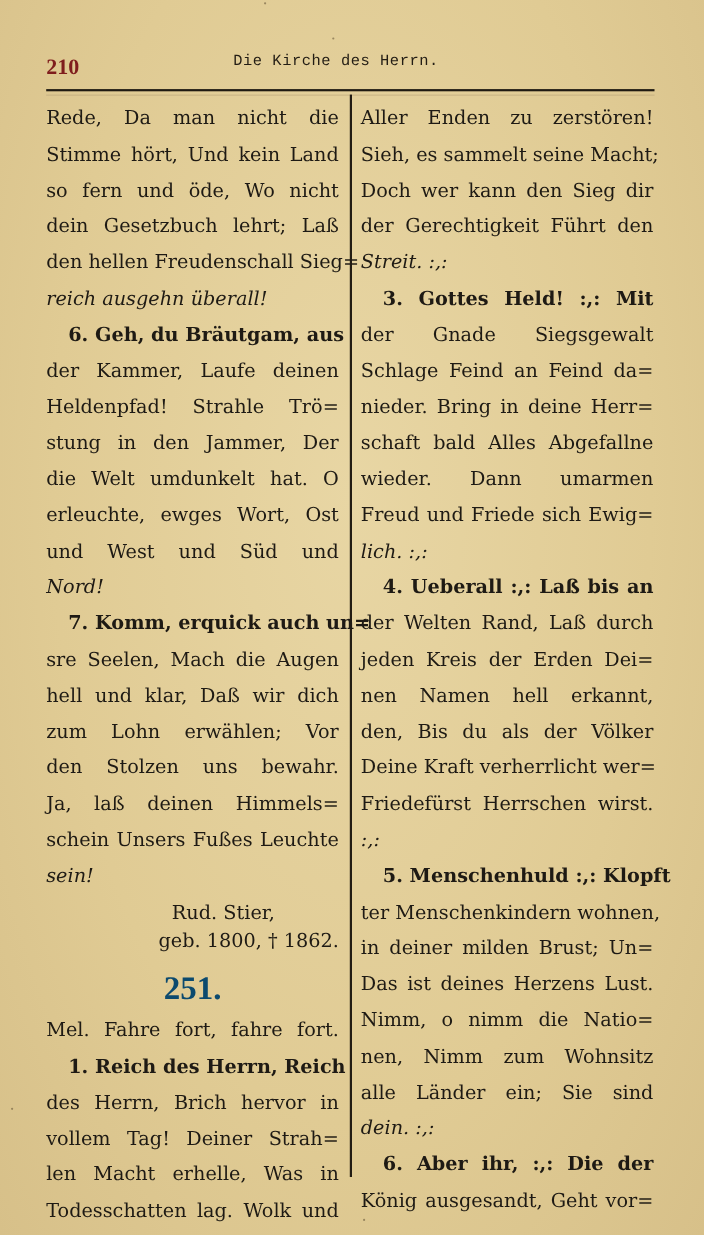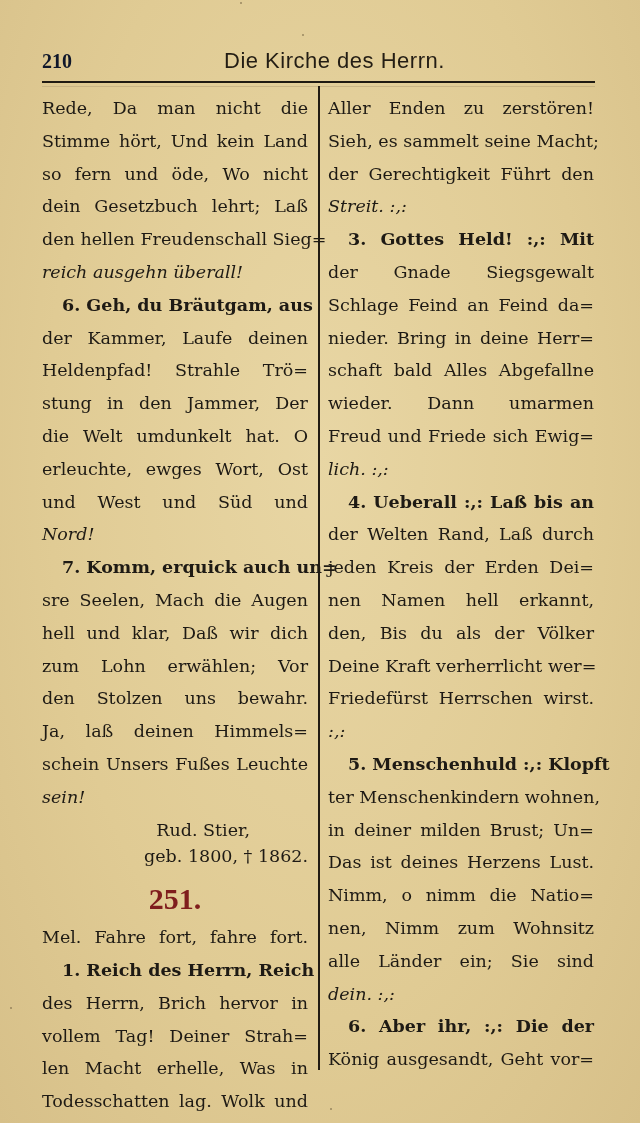--- a/index.html
+++ b/index.html
@@ -10,25 +10,25 @@
       font-family: "DejaVu Serif", serif;
       color: #1e1a14;
       position: relative;
     }
     .page { position: absolute; left: 0; top: 0; width: 640px; height: 1123px; }
     .header {
       position: absolute; left: 42px; top: 48px; width: 553px; height: 28px;
     }
     .page-number {
       position: absolute; left: 0; top: 2px;
-      font-family: "Liberation Serif", serif; font-size: 20px; font-weight: bold; color: #0f172a;
+      font-family: "Liberation Serif", serif; font-size: 20px; font-weight: bold; color: #7f1d1d;
     }
     .running-title {
       position: absolute; left: 170px; top: 0px;
-      font-family: Liberation Sans, sans-serif; font-size: 22px; color: #231d14; letter-spacing: 0.5px; margin-left: 12px;
+      font-family: Liberation Mono, monospace; font-size: 14px; color: #231d14; letter-spacing: 0.5px;
     }
     .rule {
       position: absolute; left: 42px; top: 81px; width: 553px; height: 2px; background: #1f1a12;
     }
     .rule-shadow {
       position: absolute; left: 42px; top: 86px; width: 553px; height: 1px; background: #b9a57a; opacity: .6;
     }
     .col-divider {
       position: absolute; left: 318px; top: 86px; width: 2px; height: 984px; background: #221c13;
     }
@@ -41,21 +41,21 @@
       height: 32.8px; line-height: 32.8px;
       font-size: 17.5px; white-space: nowrap;
       text-align: justify; text-align-last: justify;
       font-family: "DejaVu Serif", serif; color: #1e1a14;
     }
     .line.last { text-align-last: left; font-style: italic; }
     .line.indent { padding-left: 20px; font-weight: bold; }
     .line.right { text-align: right; text-align-last: right; }
     .hymn-number {
       height: 44px; line-height: 44px; text-align: center;
-      font-family: "Liberation Serif", serif; font-weight: bold; font-size: 30px; color: #7f1d1d;
+      font-family: "Liberation Serif", serif; font-weight: bold; font-size: 30px; color: #0c4a6e;
       margin-top: 4px;
     }
     .speck { position: absolute; width: 2px; height: 2px; background: #7a6a48; border-radius: 50%; opacity: .7; }
   </style>
 </head>
 <body>
 
 <div class="page">
 
   <div class="header">
@@ -103,20 +103,21 @@
         <div class="line">len Macht erhelle, Was in</div>
         <div class="line">Todesschatten lag. Wolk und</div>
         <div class="line">Zweifelsnebel fälle; Sende</div>
       </div>
   </div>
 
   <div class="column col-right">
     <div id="right-lines">
         <div class="line">Aller Enden zu zerstören!</div>
         <div class="line">Sieh, es sammelt seine Macht;</div>
+        <div class="line">Doch wer kann den Sieg dir</div>
         <div class="line">der Gerechtigkeit Führt den</div>
         <div class="line last">Streit. :,:</div>
         <div class="line indent">3. Gottes Held! :,: Mit</div>
         <div class="line">der Gnade Siegsgewalt</div>
         <div class="line">Schlage Feind an Feind da=</div>
         <div class="line">nieder. Bring in deine Herr=</div>
         <div class="line">schaft bald Alles Abgefallne</div>
         <div class="line">wieder. Dann umarmen</div>
         <div class="line">Freud und Friede sich Ewig=</div>
         <div class="line last">lich. :,:</div>

